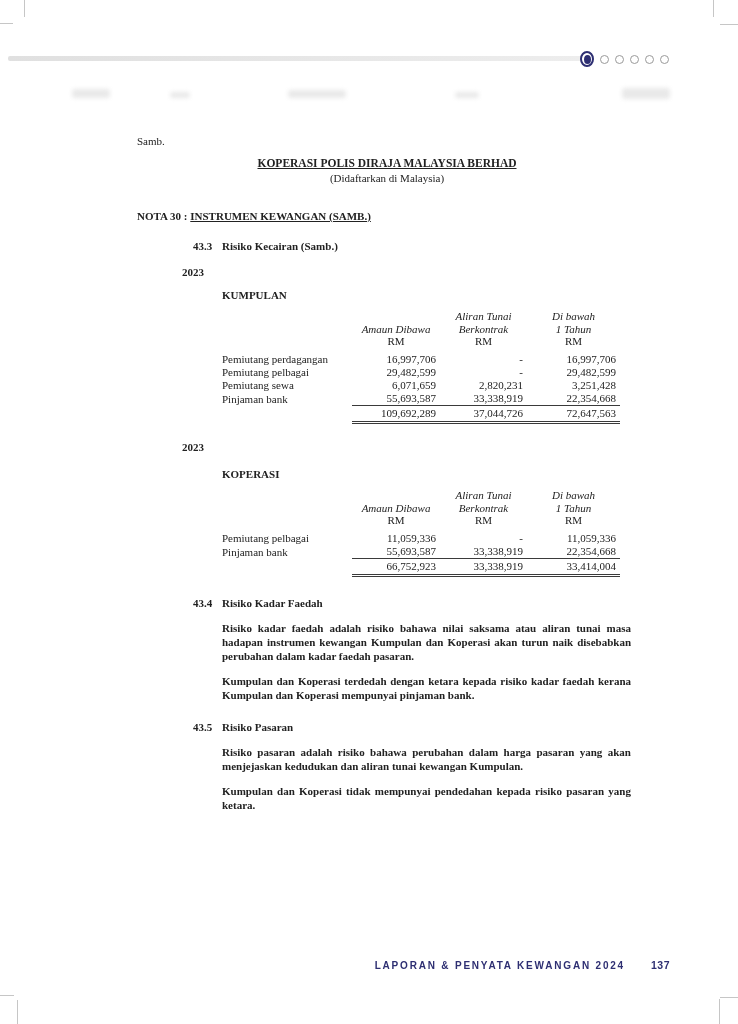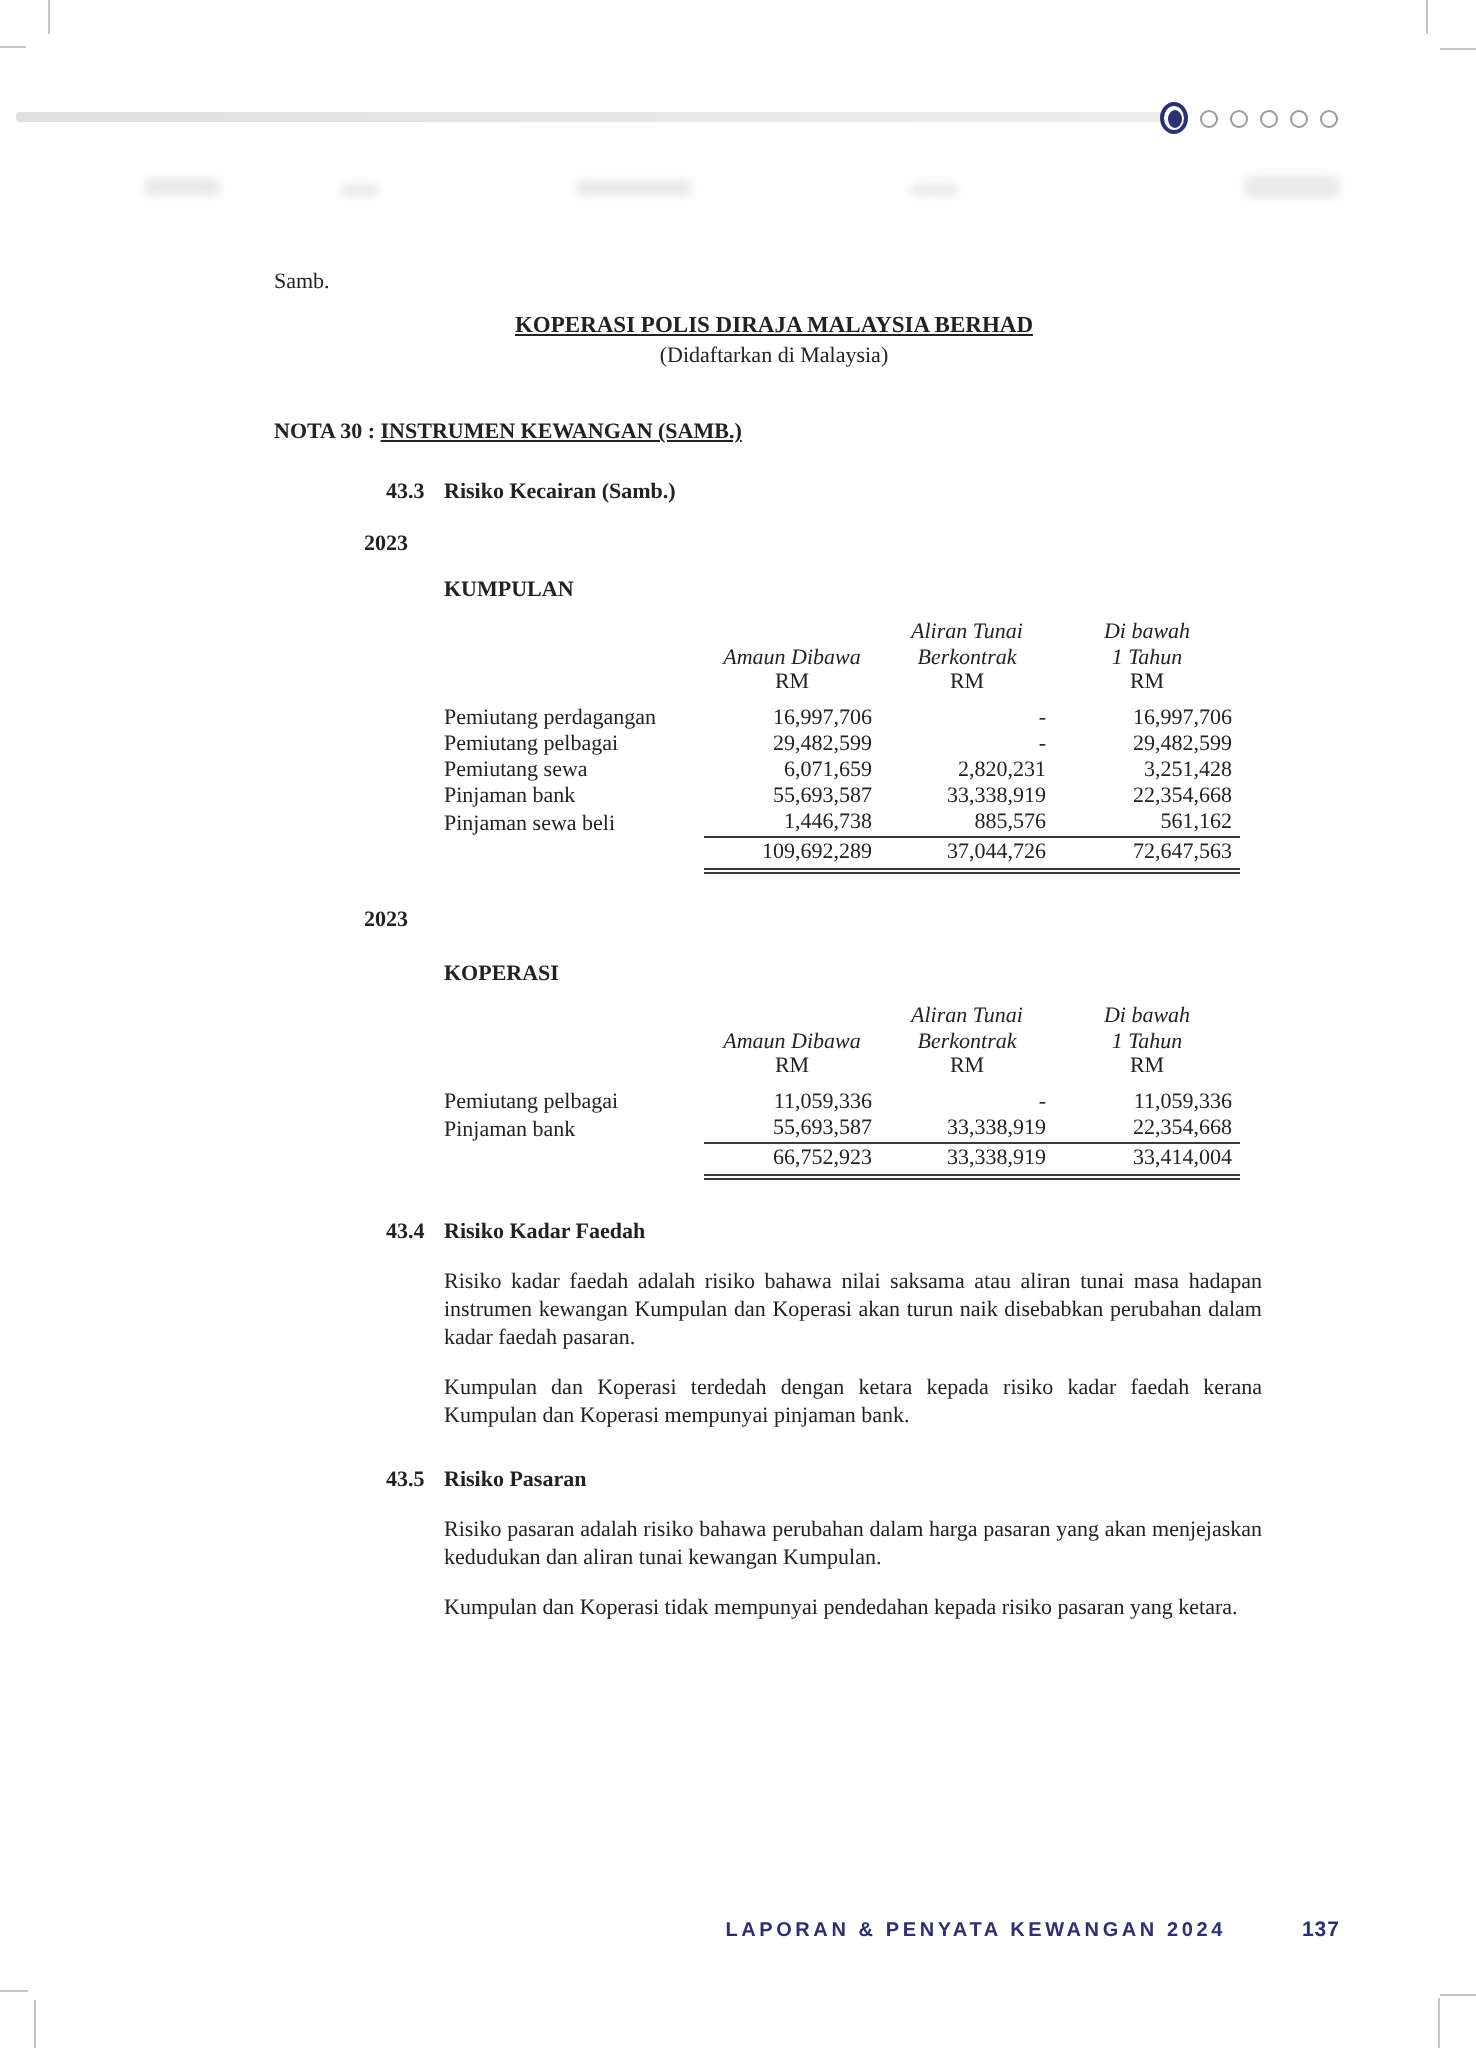--- a/index.html
+++ b/index.html
@@ -70,26 +70,26 @@
   .hu { font-weight: normal; line-height: 13px; }
   .fin-table .lblcell { text-align: left; height: 13px; line-height: 13px; }
   .fin-table .num { text-align: right; padding-right: 4px; height: 13px; line-height: 13px; }
   .fin-table .total-row .num {
     border-top: 1px solid #3a3a3a;
     border-bottom: 3px double #3a3a3a;
     height: 15px; line-height: 15px;
   }
 
   
-  .para { margin: 11px 0 0 85px; width: 409px; text-align: justify; line-height: 14px; }
+  .para { margin: 11px 0 0 85px; width: 409px; text-align: justify; line-height: 14px; font-weight: bold; }
 
   
   .page-footer {
     position: absolute; top: 959px; right: 68px;
-    display: flex; align-items: baseline; gap: 38px;
+    display: flex; align-items: baseline; gap: 26px;
     font-family: "Liberation Sans", sans-serif;
     font-size: 10px; font-weight: bold; letter-spacing: 1.8px;
     color: #2e2f72;
   }
   .page-num { letter-spacing: 0.5px; font-size: 10.5px; }
 </style>
 </head>
 <body>
 
 <div class="corner tl-v"></div>
@@ -177,26 +177,20 @@
       <td class="num">6,071,659</td>
       <td class="num">2,820,231</td>
       <td class="num">3,251,428</td>
     </tr>
     <tr>
       <td class="lblcell">Pinjaman bank</td>
       <td class="num">55,693,587</td>
       <td class="num">33,338,919</td>
       <td class="num">22,354,668</td>
     </tr>
-    <tr>
-      <td class="lblcell">Pinjaman sewa beli</td>
-      <td class="num">1,446,738</td>
-      <td class="num">885,576</td>
-      <td class="num">561,162</td>
-    </tr>
     <tr class="total-row">
       <td class="lblcell"></td>
       <td class="num">109,692,289</td>
       <td class="num">37,044,726</td>
       <td class="num">72,647,563</td>
     </tr>
   </tbody>
     </table>
 
   <div class="year-label" style="margin-top:16px;">2023</div>

